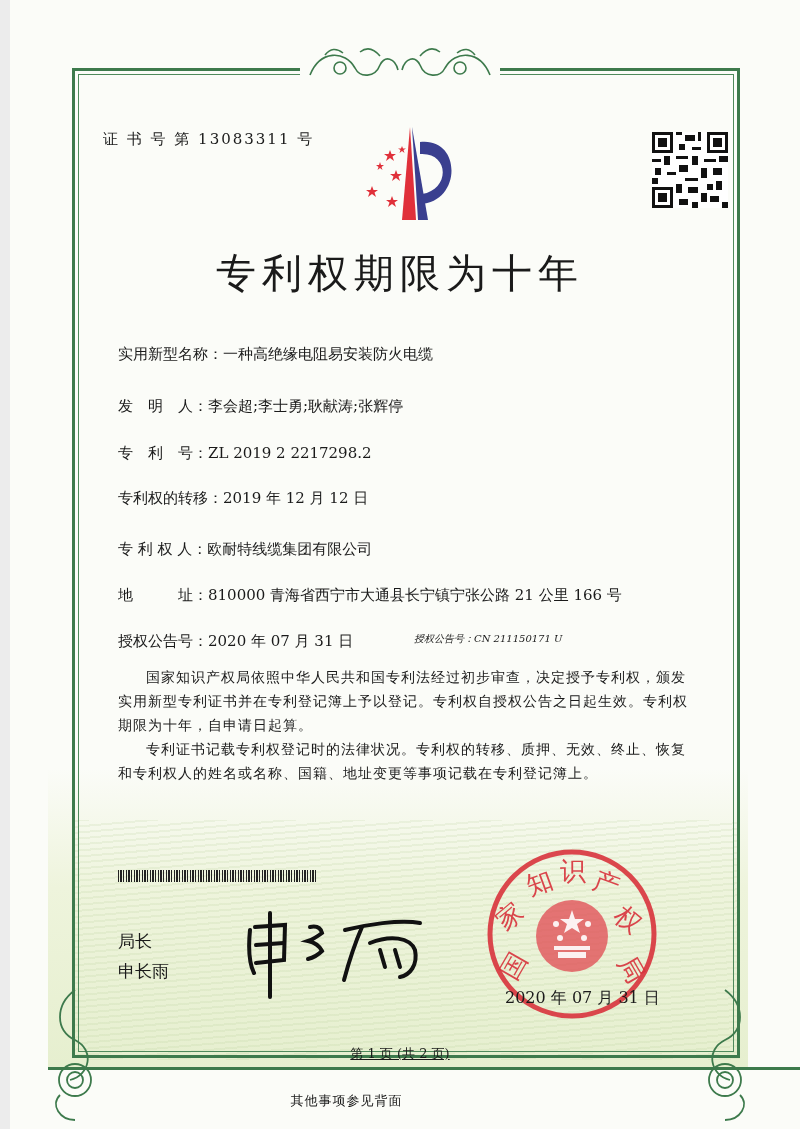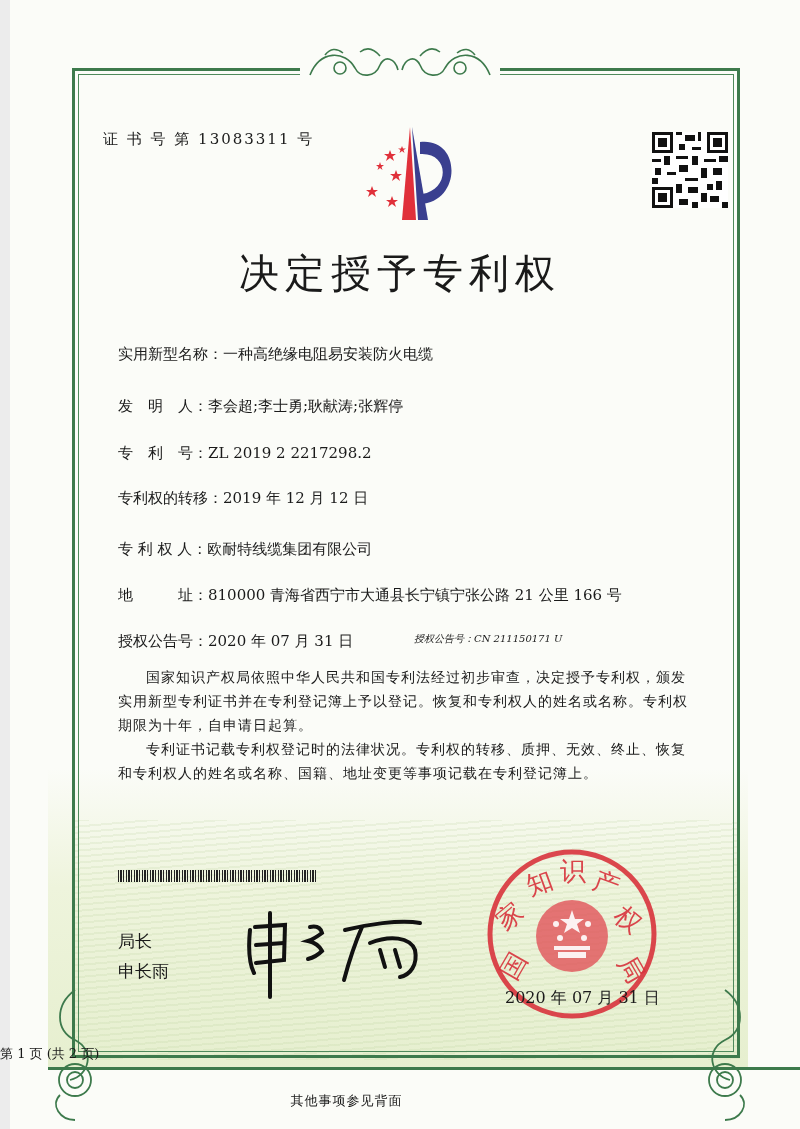--- a/index.html
+++ b/index.html
@@ -54,21 +54,21 @@
   .body-text p { margin: 0; text-indent: 2em; }
   .barcode {
     position: absolute; left: 118px; top: 870px; width: 200px; height: 12px;
     background: repeating-linear-gradient(90deg, #222 0 1px, transparent 1px 2px, #222 2px 4px, transparent 4px 5px, #222 5px 6px, transparent 6px 8px);
   }
   .sig-title { position: absolute; left: 118px; top: 930px; font-family: "DejaVu Sans", sans-serif; font-size: 17px; }
   .sig-name { position: absolute; left: 118px; top: 960px; font-family: "DejaVu Sans", sans-serif; font-size: 17px; }
   .signature { position: absolute; left: 240px; top: 905px; width: 190px; height: 95px; }
   .seal { position: absolute; left: 486px; top: 848px; width: 172px; height: 172px; }
   .seal-date { position: absolute; left: 505px; top: 988px; font-size: 16px; letter-spacing: 0px; }
-  .page-no { position: absolute; left: 0; width: 800px; top: 1045px; text-align: left; font-size: 13px; }
+  .page-no { position: absolute; left: 0; width: 800px; top: 1045px; text-align: center; font-size: 13px; text-decoration: underline; }
   .footer-note { position: absolute; left: 0; width: 693px; top: 1092px; text-align: center; font-size: 13px; letter-spacing: 1px; }
   .bottom-line { position: absolute; left: 48px; top: 1067px; width: 752px; height: 3px; background: #3d7a4c; }
 </style>
 </head>
 <body>
 
 <div class="left-edge"></div>
 <div class="page-bg"></div>
 <div class="wave"></div>
 <div class="frame-outer"></div>
@@ -169,21 +169,21 @@
       <rect x="21" y="16" width="2" height="3"></rect>
         <rect x="16" y="20" width="2" height="3"></rect>
         <rect x="19" y="21" width="3" height="2"></rect>
       <rect x="9" y="22" width="3" height="2"></rect>
         <rect x="13" y="23" width="2" height="2"></rect>
         <rect x="23" y="23" width="2" height="2"></rect>
     </g>
   </svg>
 </div>
 
-<div class="title">决定授予专利权</div>
+<div class="title">专利权期限为十年</div>
 
 <div class="field f1">
   <span class="lbl">实用新型名称：</span><span>一种高绝缘电阻易安装防火电缆</span>
 </div>
 <div class="field f2">
   <span class="lbl">发　明　人：</span><span>李会超;李士勇;耿献涛;张辉停</span>
 </div>
 <div class="field f3">
   <span class="lbl">专　利　号：</span><span>ZL 2019 2 2217298.2</span>
 </div>
@@ -197,21 +197,21 @@
   <span class="lbl">地　　　址：</span><span>810000 青海省西宁市大通县长宁镇宁张公路 21 公里 166 号</span>
 </div>
 <div class="field f7">
   <span class="lbl">授权公告号：</span><span>2020 年 07 月 31 日</span>
 </div>
 <div class="f7b">
   <span>授权公告号：</span><span>CN 211150171 U</span>
 </div>
 
 <div class="body-text">
-  <p>国家知识产权局依照中华人民共和国专利法经过初步审查，决定授予专利权，颁发实用新型专利证书并在专利登记簿上予以登记。恢复和专利权人的姓名或名称。专利权期限为十年，自申请日起算。</p>
+  <p>国家知识产权局依照中华人民共和国专利法经过初步审查，决定授予专利权，颁发实用新型专利证书并在专利登记簿上予以登记。专利权自授权公告之日起生效。专利权期限为十年，自申请日起算。</p>
   <p>专利证书记载专利权登记时的法律状况。专利权的转移、质押、无效、终止、恢复和专利权人的姓名或名称、国籍、地址变更等事项记载在专利登记簿上。</p>
 </div>
 
 <div class="barcode"></div>
 
 <div class="sig-title">局长</div>
 <div class="sig-name">申长雨</div>
 <div class="signature">
   <svg viewBox="0 0 190 95">
     <g fill="none" stroke="#111" stroke-width="4" stroke-linecap="round">

